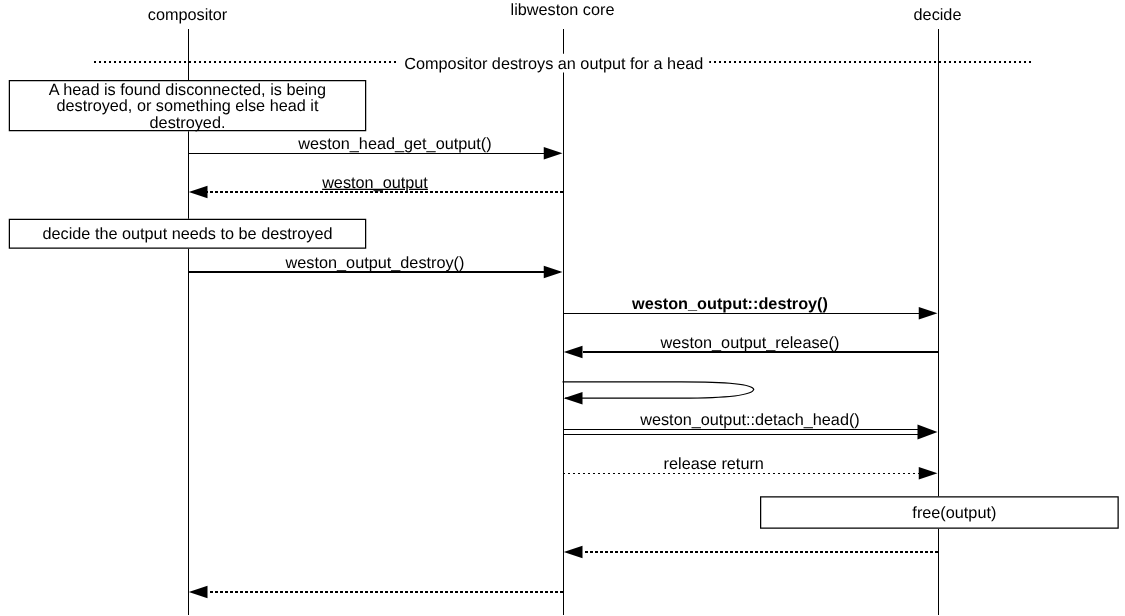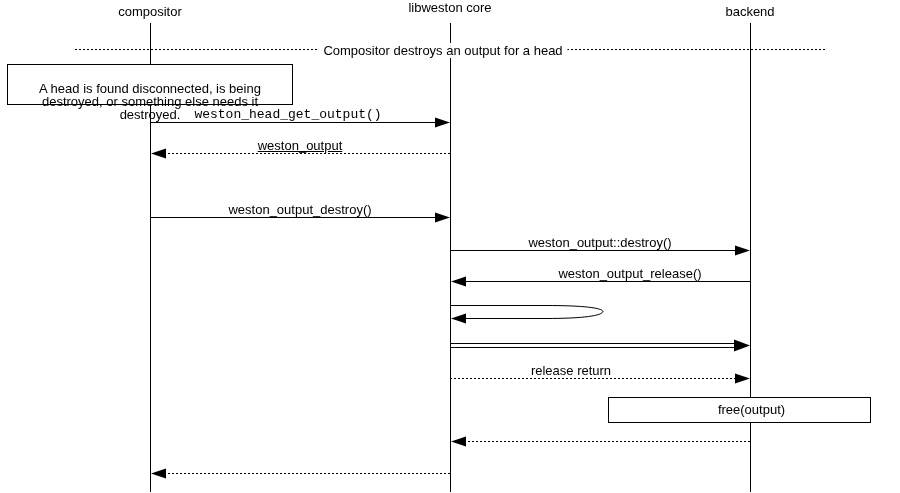--- a/index.html
+++ b/index.html
@@ -72,35 +72,39 @@
 
     <line x1="750" y1="441.5" x2="466" y2="441.5" stroke="#000" stroke-width="1" stroke-dasharray="2,2" shape-rendering="crispEdges"></line>
     <polygon points="451,441.5 466,436.5 466,446.5" fill="#000"></polygon>
 
     <line x1="450" y1="473.5" x2="166" y2="473.5" stroke="#000" stroke-width="1" stroke-dasharray="2,2" shape-rendering="crispEdges"></line>
     <polygon points="151,473.5 166,468.5 166,478.5" fill="#000"></polygon>
   </svg>
 
   <div class="lbl center" style="left:150px; top:4px;">compositor</div>
   <div class="lbl center" style="left:450px; top:0;">libweston core</div>
-  <div class="lbl center" style="left:750px; top:4px;">backend</div>
+  <div class="lbl center" style="left:750px; top:4px;">decide</div>
 
   <div class="lbl center divider-lbl" style="left:443px; top:43px;">Compositor destroys an output for a head</div>
 
-  <div class="note" style="left:7px; top:64px; width:286px; height:41px; padding-top:17px;">
+  <div class="note" style="left:7px; top:64px; width:286px; height:41px; padding-top:0;">
     <div class="note-line">A head is found disconnected, is being</div>
-    <div class="note-line">destroyed, or something else needs it</div>
+    <div class="note-line">destroyed, or something else head it</div>
     <div class="note-line">destroyed.</div>
   </div>
 
+  <div class="note" style="left:7px; top:175px; width:286px; height:24px;">
+    <div class="note-line" style="line-height:22px;">decide the output needs to be destroyed</div>
+  </div>
 
-  <div class="note" style="left:608px; top:397px; width:263px; height:26px;padding-left:24px;">
+  <div class="note" style="left:608px; top:397px; width:287px; height:26px;padding-left:24px;">
     <div class="note-line" style="line-height:24px;">free(output)</div>
   </div>
 
-  <div class="lbl center" style="left:288px; top:107px;font-family:Liberation Mono, monospace;">weston_head_get_output()</div>
+  <div class="lbl center" style="left:316px; top:107px;">weston_head_get_output()</div>
   <div class="lbl center" style="left:300px; top:138px;text-decoration:underline;">weston_output</div>
   <div class="lbl center" style="left:300px; top:202px;text-align:center;">weston_output_destroy()</div>
-  <div class="lbl center" style="left:600px; top:235px;">weston_output::destroy()</div>
-  <div class="lbl center" style="left:630px; top:266px;text-align:center;">weston_output_release()</div>
+  <div class="lbl center" style="left:584px; top:235px;font-weight:bold;">weston_output::destroy()</div>
+  <div class="lbl center" style="left:600px; top:266px;text-align:center;">weston_output_release()</div>
+  <div class="lbl center" style="left:600px; top:328px;">weston_output::detach_head()</div>
   <div class="lbl center" style="left:571px; top:363px;">release return</div>
 
 </div>
 
 </body></html>

